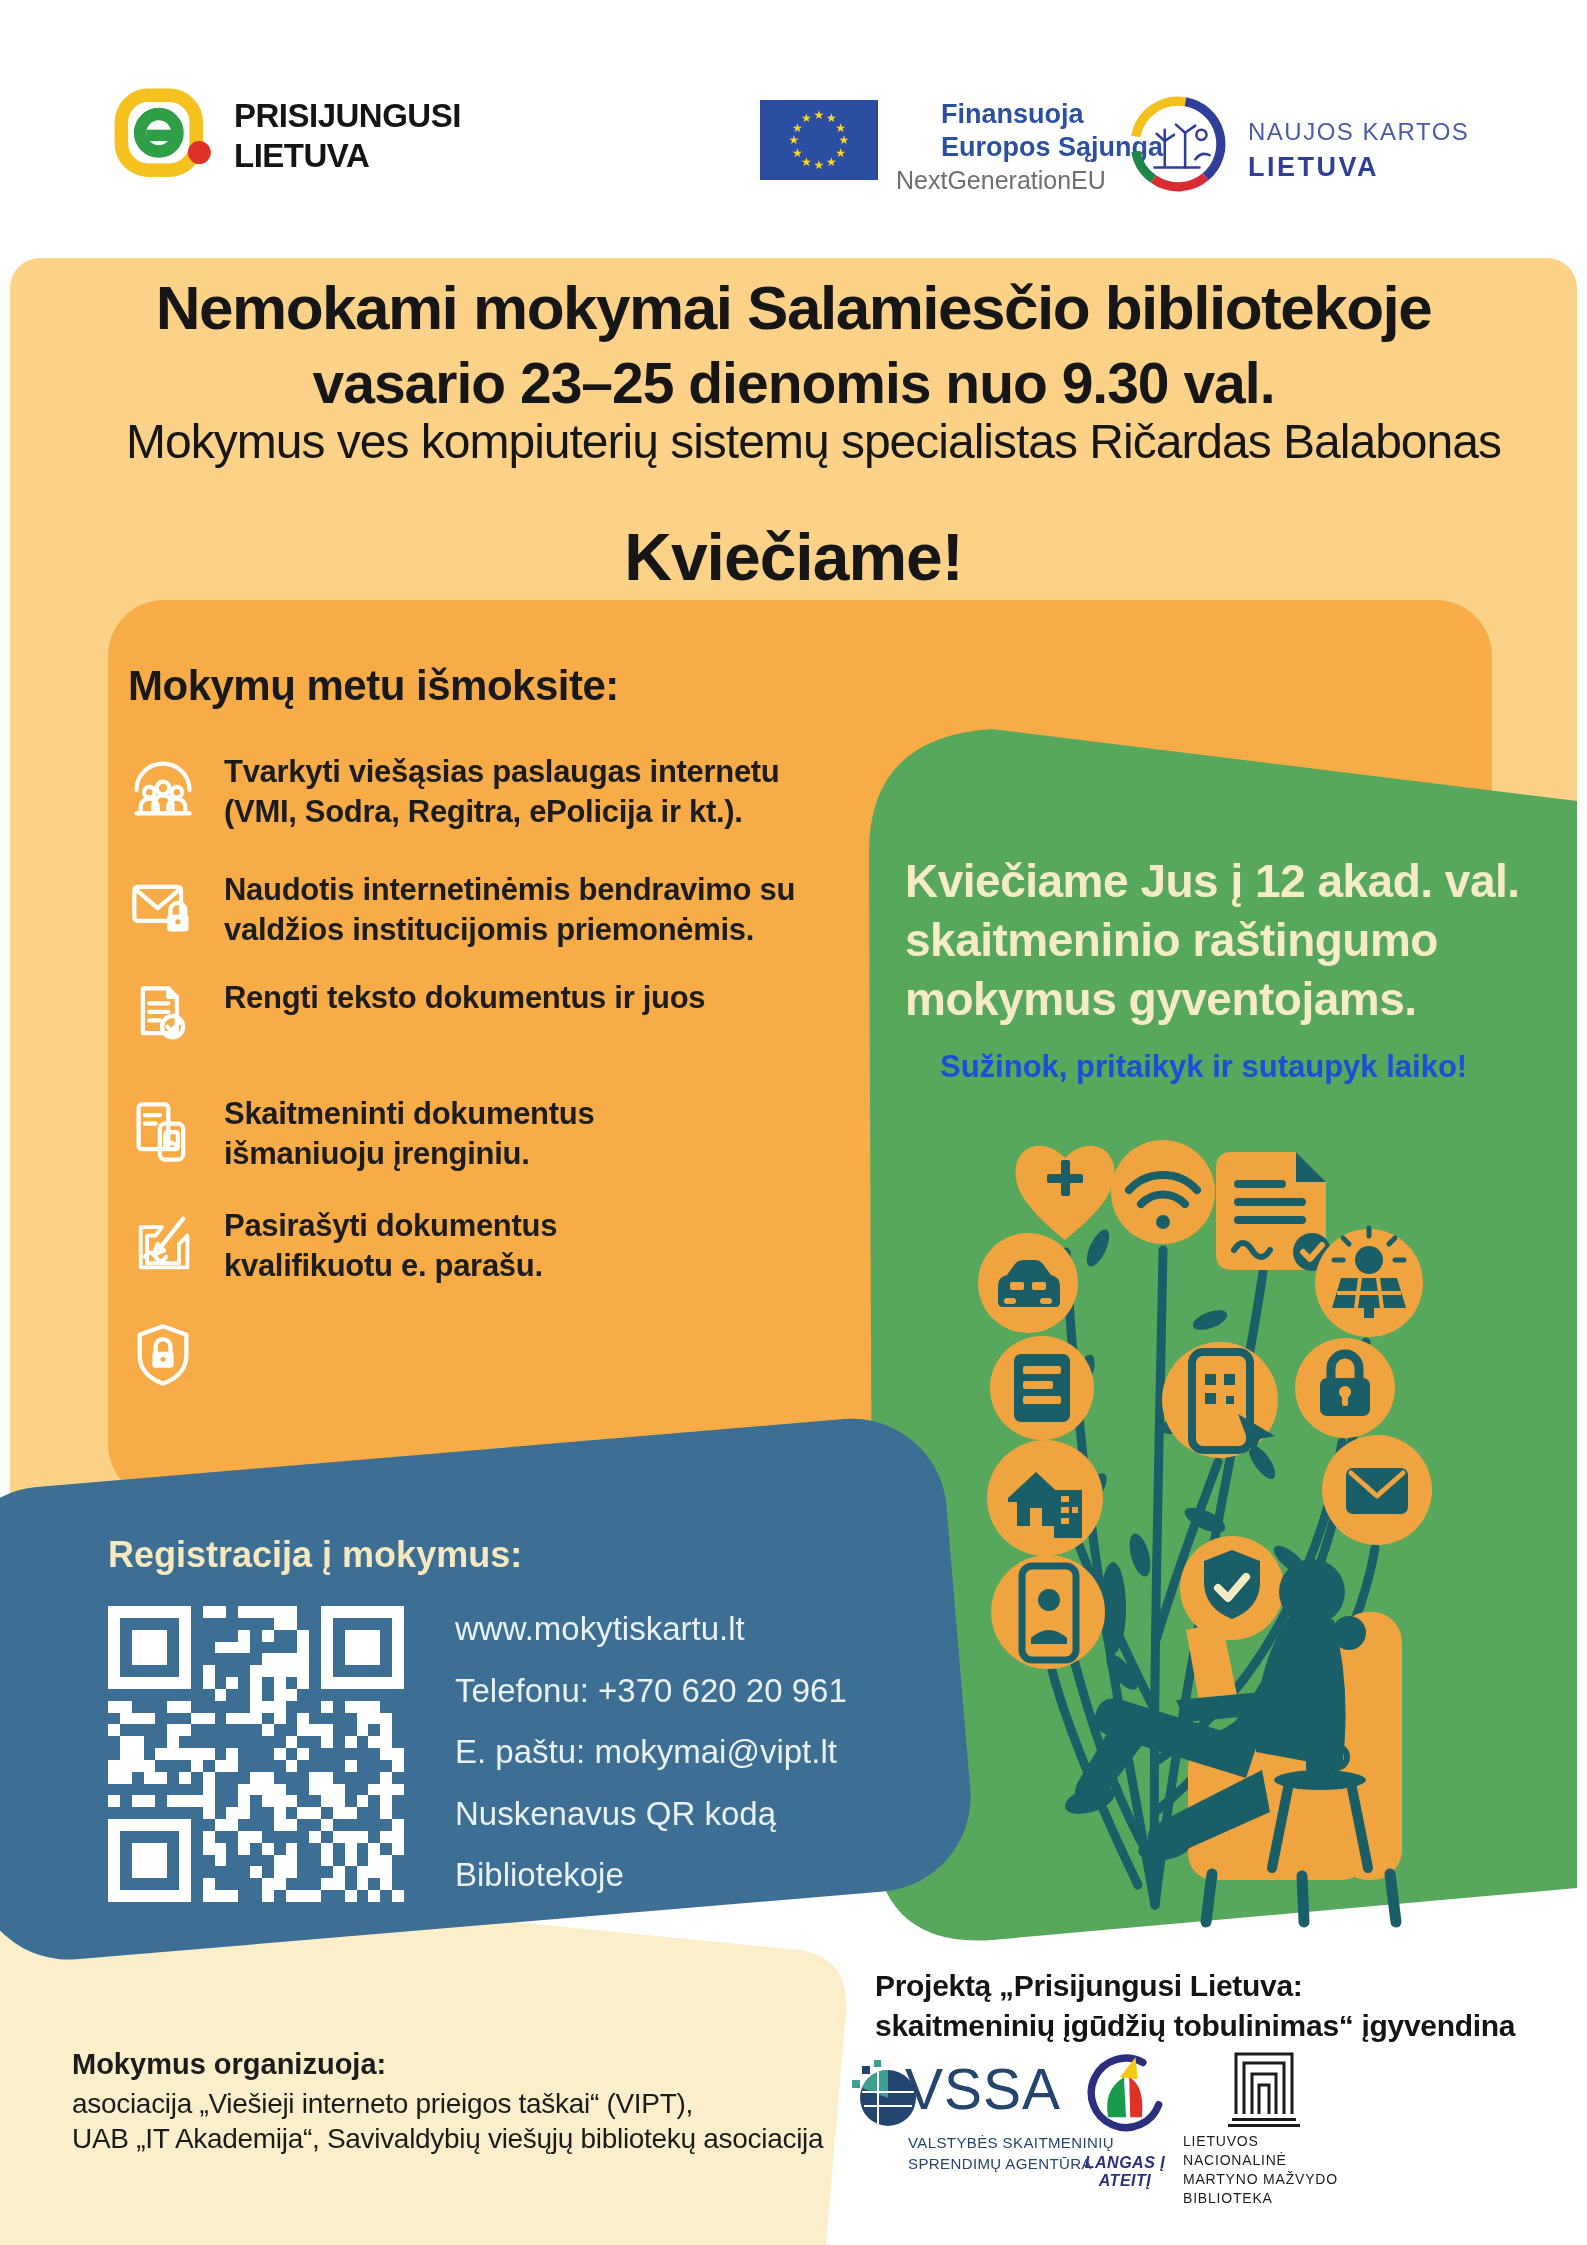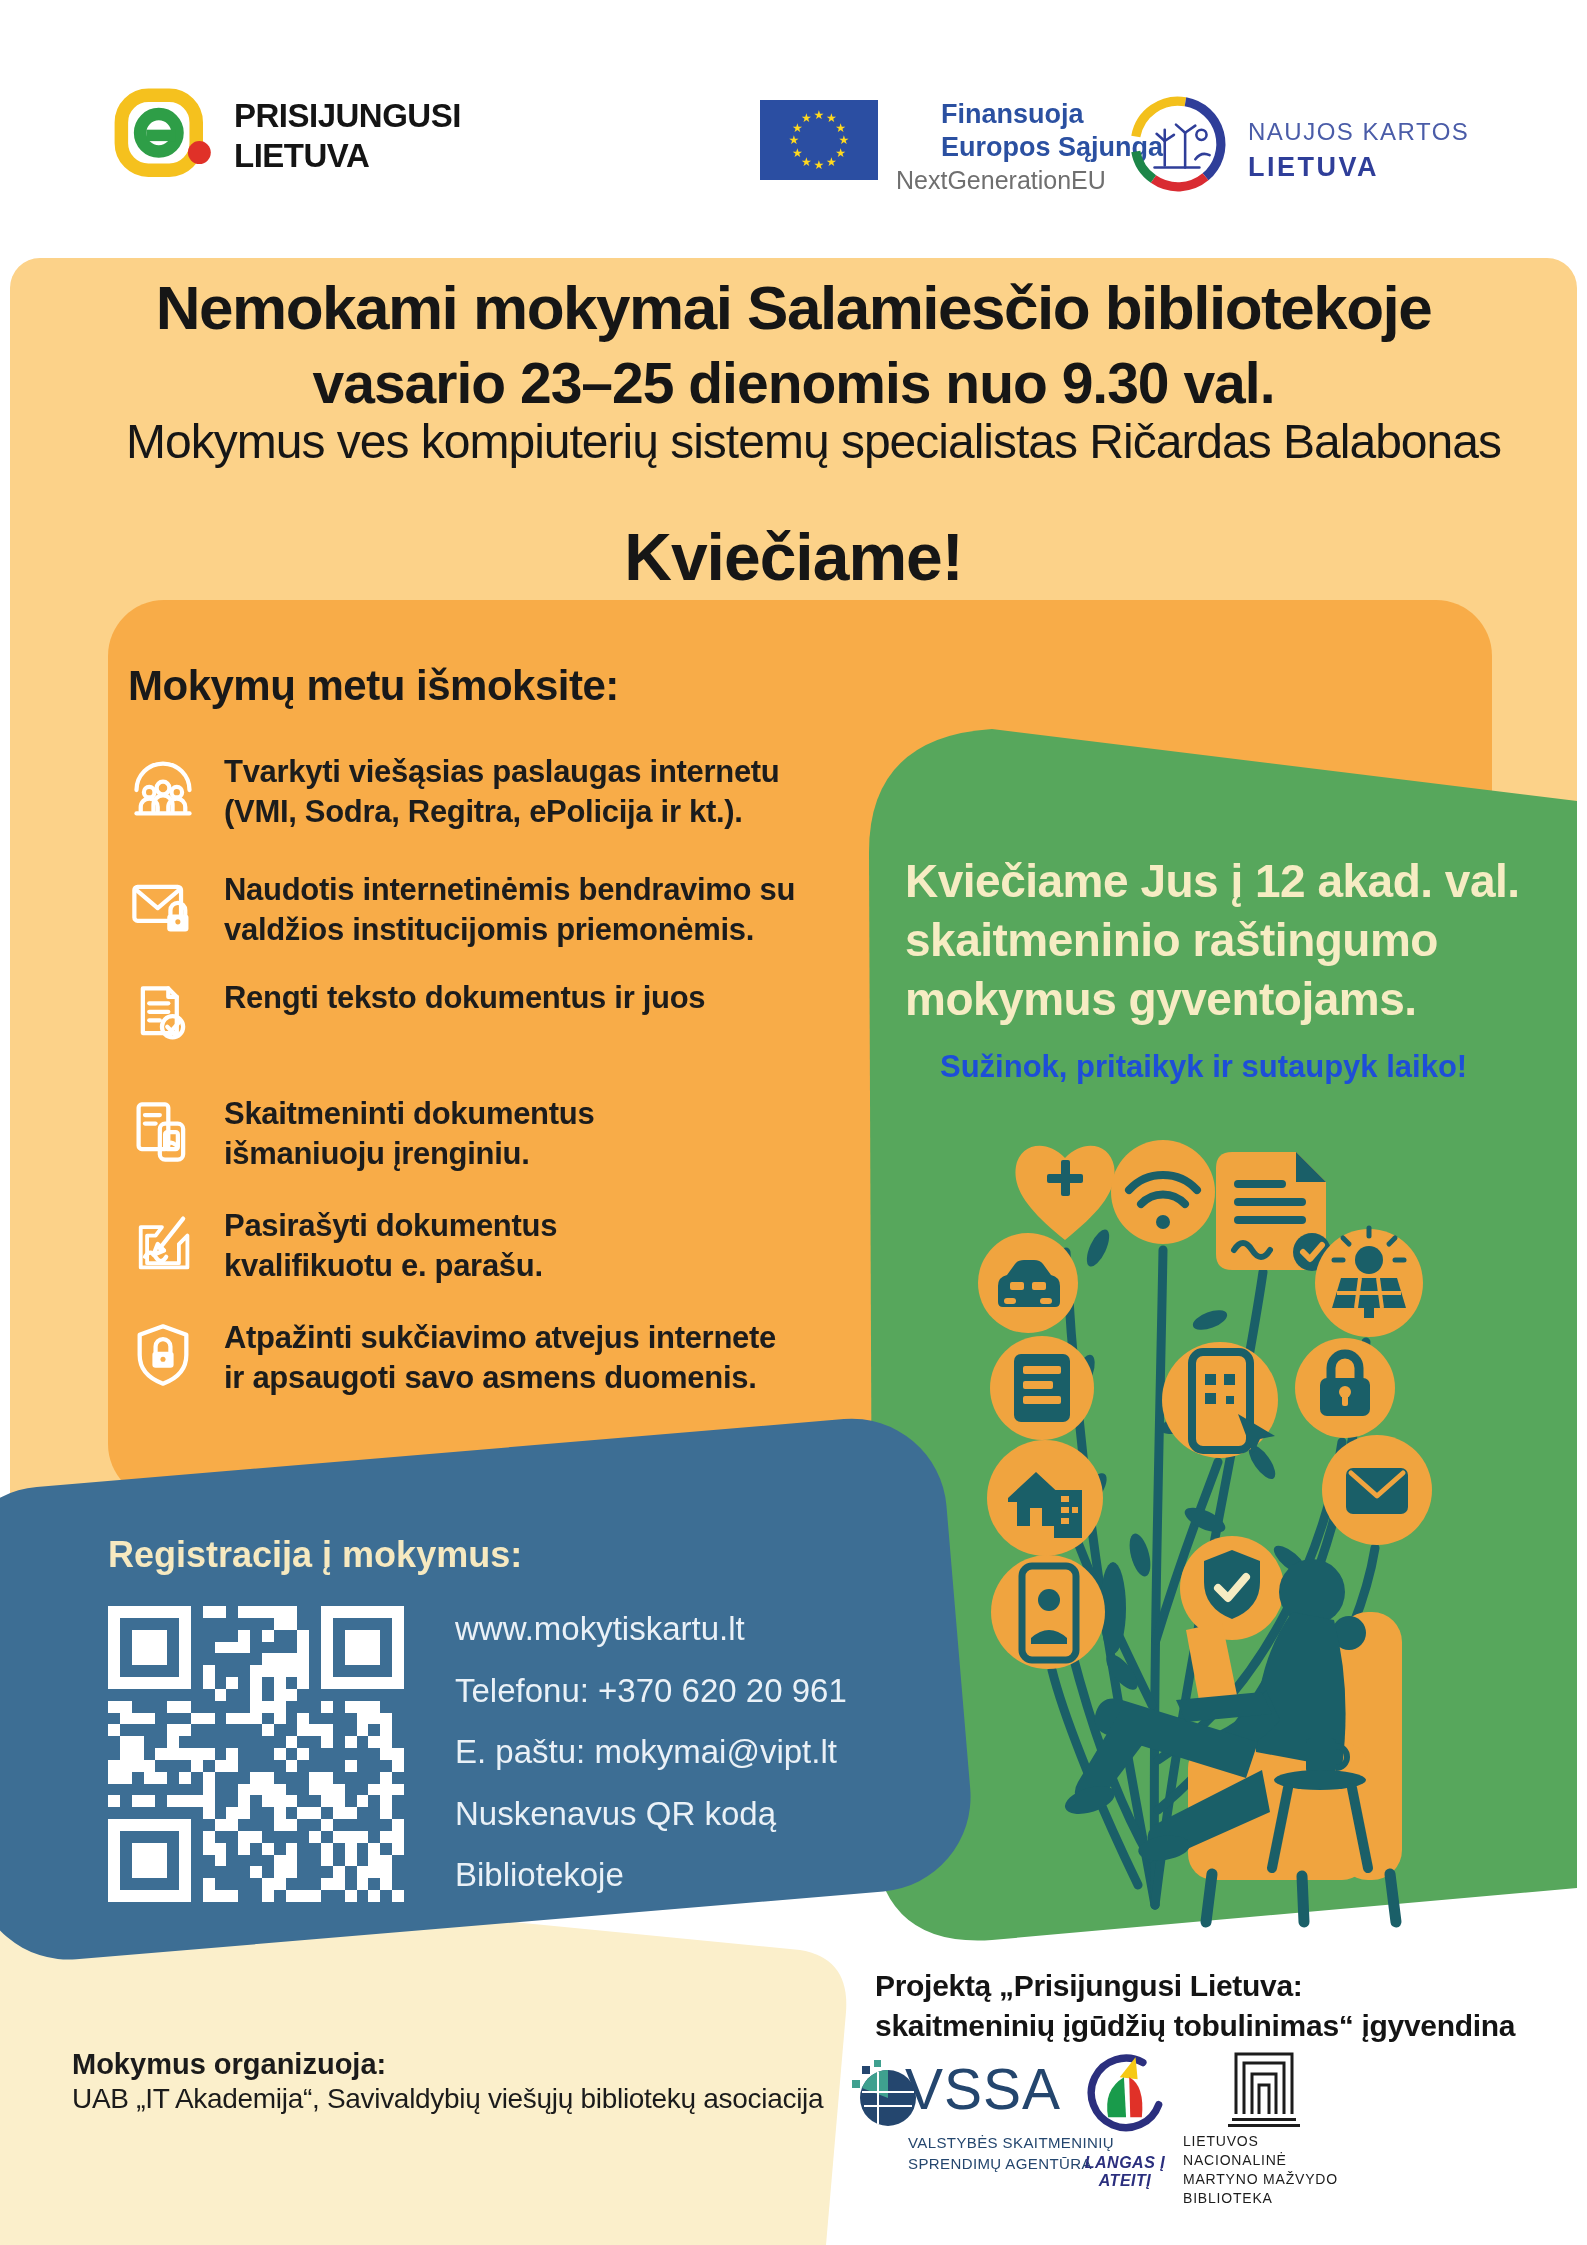--- a/index.html
+++ b/index.html
@@ -398,24 +398,20 @@
 
   <div class="abs z1 learn-item" style="top:1318px;">
     <span class="learn-icon">
       <svg width="70" height="70" viewBox="0 0 66 66" fill="none" stroke="#ffffff" stroke-width="4" stroke-linecap="round" stroke-linejoin="round">
         <path d="M33 6 L55 14 V33 Q55 52 33 60 Q11 52 11 33 V14 Z"></path>
         <path d="M26 30 v-5 a7 7 0 0 1 14 0 v5"></path>
         <rect x="23" y="30" width="20" height="15" rx="3" fill="#ffffff" stroke="none"></rect>
         <circle cx="33" cy="37" r="2.4" fill="#F8AC48" stroke="none"></circle>
       </svg>
     </span>
-    <div class="item-text">
-      <div>Atpažinti sukčiavimo atvejus internete</div>
-        <div>ir apsaugoti savo asmens duomenis.</div>
-    </div>
   </div>
 
   <div class="abs z1 invite">
     <div class="invite-line">Kviečiame Jus į 12 akad. val.</div>
     <div class="invite-line">skaitmeninio raštingumo</div>
     <div class="invite-line">mokymus gyventojams.</div>
     <div class="invite-tagline">Sužinok, pritaikyk ir sutaupyk laiko!</div>
   </div>
 
   <div class="abs z1 reg-heading">Registracija į mokymus:</div>
@@ -724,20 +720,21 @@
   <div class="abs z1 reg-lines">
     <div class="reg-line">www.mokytiskartu.lt</div>
     <div class="reg-line">Telefonu: +370 620 20 961</div>
     <div class="reg-line">E. paštu: mokymai@vipt.lt</div>
     <div class="reg-line">Nuskenavus QR kodą</div>
     <div class="reg-line">Bibliotekoje</div>
   </div>
 
   <div class="abs z1 org">
     <div class="org-heading">Mokymus organizuoja:</div>
+    <div class="org-line first">asociacija „Viešieji interneto prieigos taškai“ (VIPT),</div>
     <div class="org-line">UAB „IT Akademija“, Savivaldybių viešųjų bibliotekų asociacija</div>
   </div>
 
   <div class="abs z1 project">
     <div class="project-line">Projektą „Prisijungusi Lietuva:</div>
     <div class="project-line">skaitmeninių įgūdžių tobulinimas“ įgyvendina</div>
   </div>
 
   <svg class="abs z1" style="left:848px;top:2058px;" width="76" height="76" viewBox="0 0 76 76">
     <circle cx="40" cy="40" r="28" fill="#24466E"></circle>

